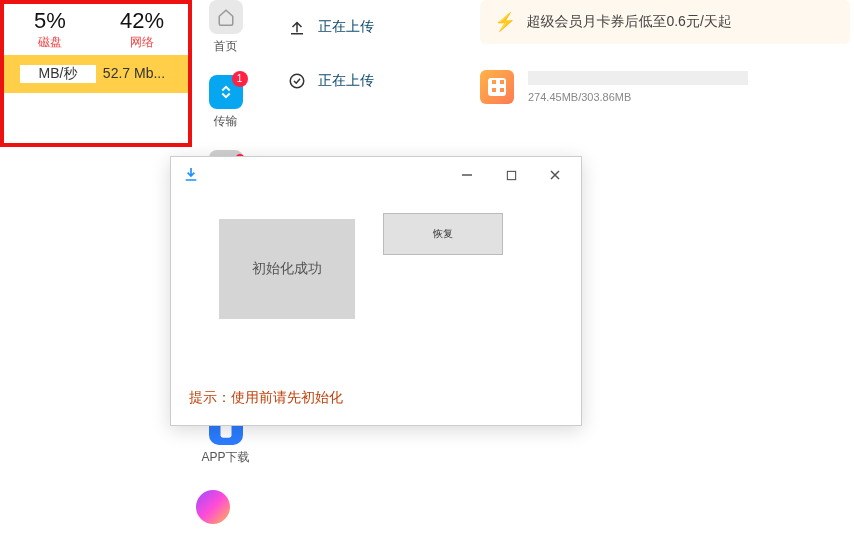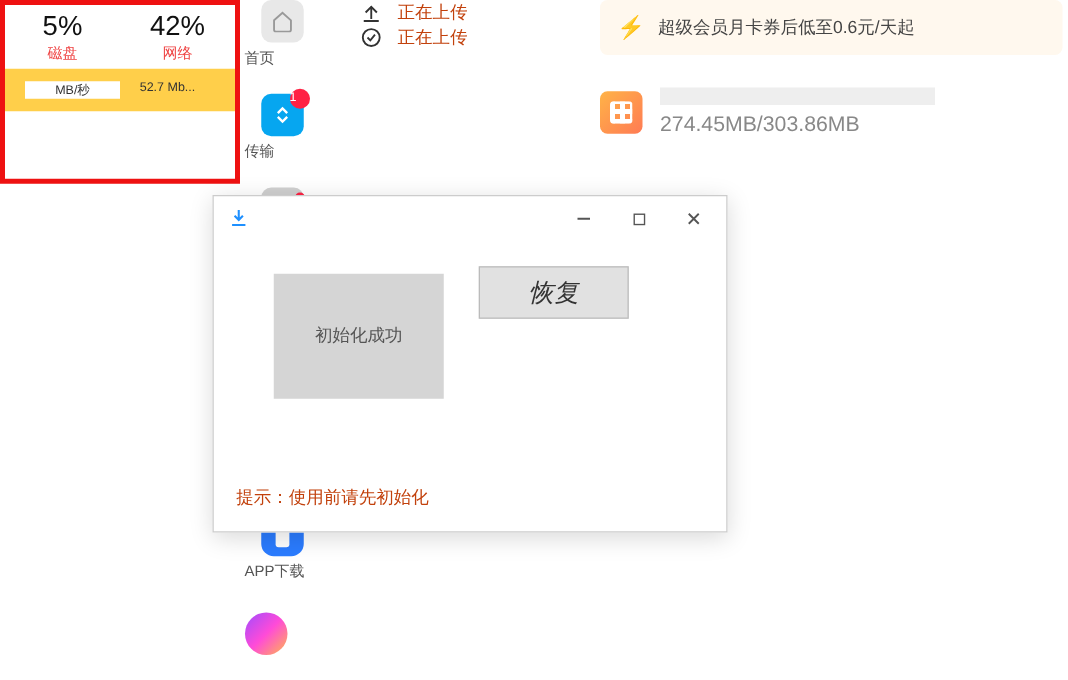--- a/index.html
+++ b/index.html
@@ -4,61 +4,61 @@
   <style>
     * { margin: 0; padding: 0; box-sizing: border-box; font-family: "Microsoft YaHei", Arial, sans-serif; }
     body { width: 854px; height: 544px; background: #fff; position: relative; overflow: hidden; }
 
     
     .taskmgr { position: absolute; top: 0; left: 0; width: 192px; height: 147px; border: 4px solid #e11; background: #fff; }
     .tm-row { display: flex; }
     .tm-cell { flex: 1; text-align: center; padding: 4px 0; }
     .tm-pct { font-size: 22px; color: #111; }
     .tm-lbl { font-size: 12px; color: #ef4444; }
-    .tm-rate { background: #ffcf4a; font-size: 10px; color: #333; padding: 10px 16px; text-align: center; display: flex; }
+    .tm-rate { background: #ffcf4a; font-size: 14px; color: #333; padding: 10px 16px; text-align: center; display: flex; }
     .tm-rate > div { flex: 1; }
     .tm-rate > div:first-child { background: #fff; }
 
     
     .sidebar { position: absolute; left: 188px; top: 0; width: 75px; height: 544px; display: flex; flex-direction: column; align-items: center; padding-top: 0; }
-    .sb-item { width: 60px; text-align: left; margin-bottom: 20px; position: relative; font-size: 12px; color: #666; cursor: pointer; }
+    .sb-item { width: 60px; text-align: center; margin-bottom: 20px; position: relative; font-size: 12px; color: #666; cursor: pointer; }
     .sb-icon { width: 34px; height: 34px; margin: 0 auto 4px; border-radius: 8px; display: flex; align-items: center; justify-content: center; }
     .sb-home { background: #e8e8e8; color: #aaa; }
     .sb-transfer { background: #06a6f0; position: relative; }
     .sb-swap { background: #d0d0d0; }
     .sb-app { background: #2b7cff; border-radius: 10px; }
     .badge { position: absolute; top: -4px; right: 8px; width: 16px; height: 16px; background: #f24; color: #fff; border-radius: 50%; font-size: 10px; line-height: 16px; }
     .dot { position: absolute; top: 4px; right: 12px; width: 8px; height: 8px; background: #f24; border-radius: 50%; }
     .sb-label { font-size: 12px; color: #555; }
 
     
     .midmenu { position: absolute; left: 280px; top: 0; width: 160px; }
-    .mm-item { display: flex; align-items: center; gap: 12px; padding: 1px 8px; font-size: 14px; color: #c2410c; cursor: pointer; }
+    .mm-item { display: flex; align-items: center; gap: 12px; padding: 18px 8px; font-size: 14px; color: #0c4a6e; cursor: pointer; }
     .mm-icon { width: 18px; height: 18px; display: flex; align-items: center; justify-content: center; color: #444; }
 
     
     .banner { position: absolute; left: 480px; top: 0; width: 370px; height: 44px; background: #fff8ee; display: flex; align-items: center; padding: 0 14px; gap: 10px; font-size: 14px; color: #444; border-radius: 6px; }
     .bolt { color: #ff9a00; font-size: 18px; }
 
     
     .dlcard { position: absolute; left: 480px; top: 70px; width: 370px; display: flex; align-items: center; gap: 14px; }
     .dl-icon { width: 34px; height: 34px; border-radius: 6px; background: linear-gradient(135deg,#ffb347,#ff7b54); display: flex; align-items: center; justify-content: center; }
     .dl-icon::after { content: ""; width: 18px; height: 18px; background: repeating-linear-gradient(90deg,#fff 0 4px,transparent 4px 8px),repeating-linear-gradient(0deg,#fff 0 4px,transparent 4px 8px); border-radius: 3px; }
-    .dl-text { font-size: 17px; color: #888; }
+    .dl-text { font-size: 11px; color: #888; }
 
     
     .dialog { position: absolute; left: 170px; top: 156px; width: 412px; height: 270px; background: #fff; border: 1px solid #ccc; box-shadow: 0 4px 18px rgba(0,0,0,.15); }
     .dlg-title { height: 36px; display: flex; align-items: center; justify-content: space-between; padding: 0 4px 0 12px; }
     .dlg-title-left { color: #1e90ff; font-size: 14px; }
     .dlg-controls { display: flex; }
     .dlg-btn { width: 44px; height: 30px; display: flex; align-items: center; justify-content: center; color: #666; cursor: pointer; }
     .dlg-body { display: flex; gap: 28px; padding: 20px 24px 10px 48px; }
     .init-box { width: 136px; height: 100px; background: #d5d5d5; display: flex; align-items: center; justify-content: center; font-size: 14px; color: #555; margin-top: 6px; }
     .btn-col { display: flex; flex-direction: column; gap: 18px; }
-    .gbtn { width: 120px; height: 42px; background: #e1e1e1; border: 1px solid #bbb; display: flex; align-items: center; justify-content: center; font-size: 20px; color: #333; cursor: pointer; font-style: italic; }
+    .gbtn { width: 120px; height: 42px; background: #e1e1e1; border: 1px solid #bbb; display: flex; align-items: center; justify-content: center; font-size: 10px; color: #333; cursor: pointer; }
     .dlg-hint { position: absolute; bottom: 18px; left: 18px; font-size: 14px; color: #c2410c; }
 
     
     .sb-grad { width: 34px; height: 34px; background: linear-gradient(135deg,#a04bff,#ff4bd8,#ffb84b); border-radius: 50%; margin-top: 4px; }
   </style>
 </head>
 <body>
 
 <div class="taskmgr">
   <div class="tm-row">

